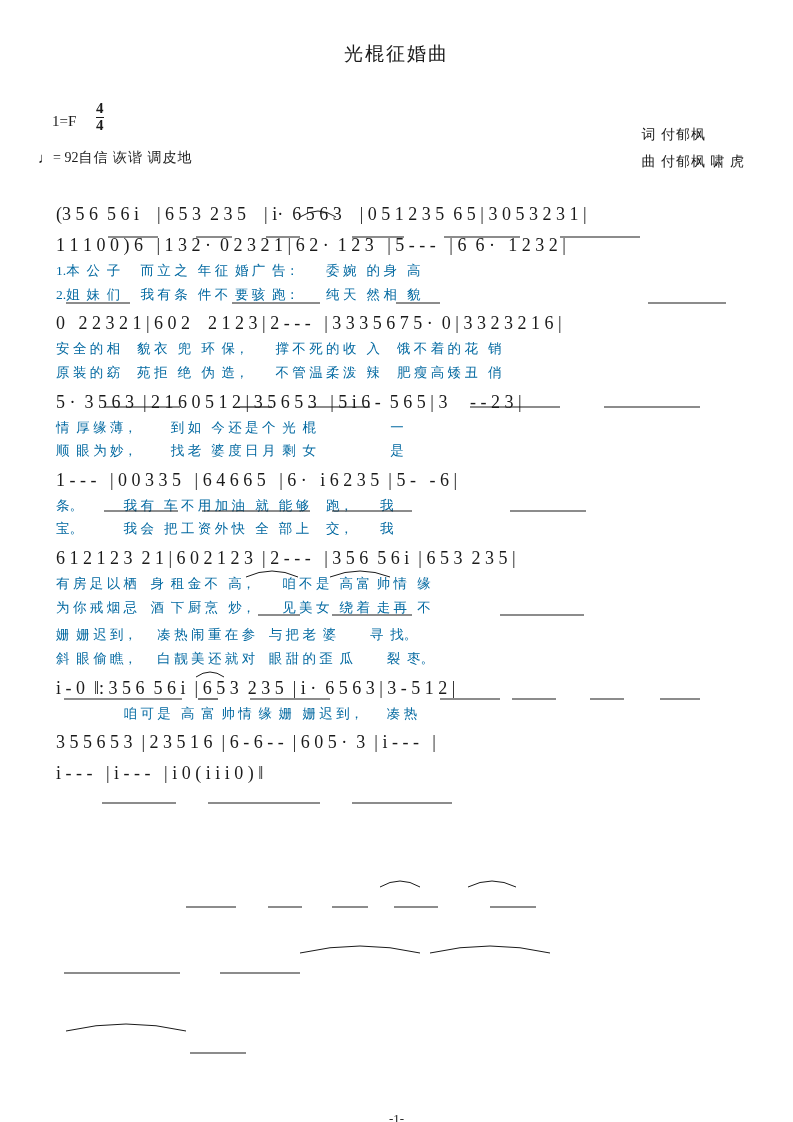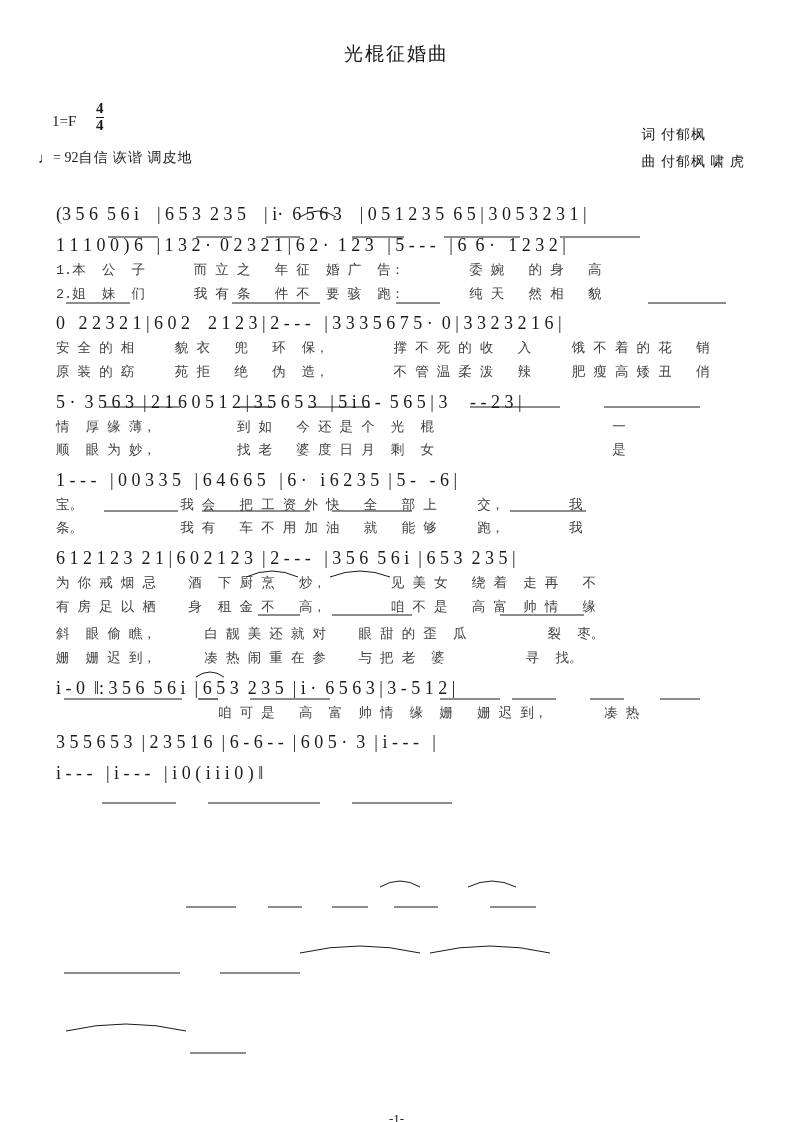--- a/index.html
+++ b/index.html
@@ -87,25 +87,25 @@
   }
   .notes {
     font-size: 18px;
     font-family: "Liberation Serif", serif;
     letter-spacing: 0px;
     white-space: pre;
     line-height: 1.5;
   }
   .lyric-line {
     font-size: 13.5px;
-    font-family: Liberation Mono, monospace;
+    font-family: Liberation Serif, serif;
     white-space: pre;
     letter-spacing: 0px;
     line-height: 1.75;
-    color: #404040;
+    color: #0369a1;
   }
   .footer-page {
     position: absolute;
     bottom: 36px;
     left: 0;
     width: 793px;
     text-align: center;
     font-size: 13px;
   }
   svg.overlay {
@@ -159,33 +159,33 @@
     </div>
 
     <div class="system">
       <div class="notes">5 ·  3 5 6 3  | 2 1 6 0 5 1 2 | 3 5 6 5 3   | 5 i 6 -  5 6 5 | 3     - - 2 3 |</div>
       <div class="lyric-line">情  厚 缘 薄，          到 如   今 还 是 个  光  棍                      一</div>
       <div class="lyric-line">顺  眼 为 妙，          找 老   婆 度 日 月  剩  女                      是</div>
     </div>
 
     <div class="system">
       <div class="notes">1 - - -   | 0 0 3 3 5   | 6 4 6 6 5   | 6 ·   i 6 2 3 5  | 5 -   - 6 |</div>
+      <div class="lyric-line">条。            我 有   车 不 用 加 油   就   能 够     跑，        我</div>
       <div class="lyric-line">宝。            我 会   把 工 资 外 快   全   部 上     交，        我</div>
-      <div class="lyric-line">条。            我 有   车 不 用 加 油   就   能 够     跑，        我</div>
     </div>
 
     <div class="system">
       <div class="notes">6 1 2 1 2 3  2 1 | 6 0 2 1 2 3  | 2 - - -   | 3 5 6  5 6 i  | 6 5 3  2 3 5 |</div>
+      <div class="lyric-line">有 房 足 以 栖    身  租 金 不   高，        咱 不 是   高 富  帅 情   缘</div>
       <div class="lyric-line">为 你 戒 烟 忌    酒  下 厨 烹   炒，        见 美 女   绕 着  走 再   不</div>
-      <div class="lyric-line">有 房 足 以 栖    身  租 金 不   高，        咱 不 是   高 富  帅 情   缘</div>
-    </div>
-
-    <div class="system">
+    </div>
+
+    <div class="system">
+      <div class="lyric-line">姗  姗 迟 到，      凑 热 闹 重 在 参    与 把 老  婆          寻  找。</div>
       <div class="lyric-line">斜  眼 偷 瞧，      白 靓 美 还 就 对    眼 甜 的 歪  瓜          裂  枣。</div>
-      <div class="lyric-line">姗  姗 迟 到，      凑 热 闹 重 在 参    与 把 老  婆          寻  找。</div>
     </div>
 
     <div class="system">
       <div class="notes">i - 0  ‖: 3 5 6  5 6 i  | 6 5 3  2 3 5  | i ·  6 5 6 3 | 3 - 5 1 2 |</div>
       <div class="lyric-line">                    咱 可 是   高  富  帅 情  缘  姗   姗 迟 到，       凑 热</div>
     </div>
 
     <div class="system">
       <div class="notes">3 5 5 6 5 3  | 2 3 5 1 6  | 6 - 6 - -  | 6 0 5 ·  3  | i - - -   |</div>
     </div>

